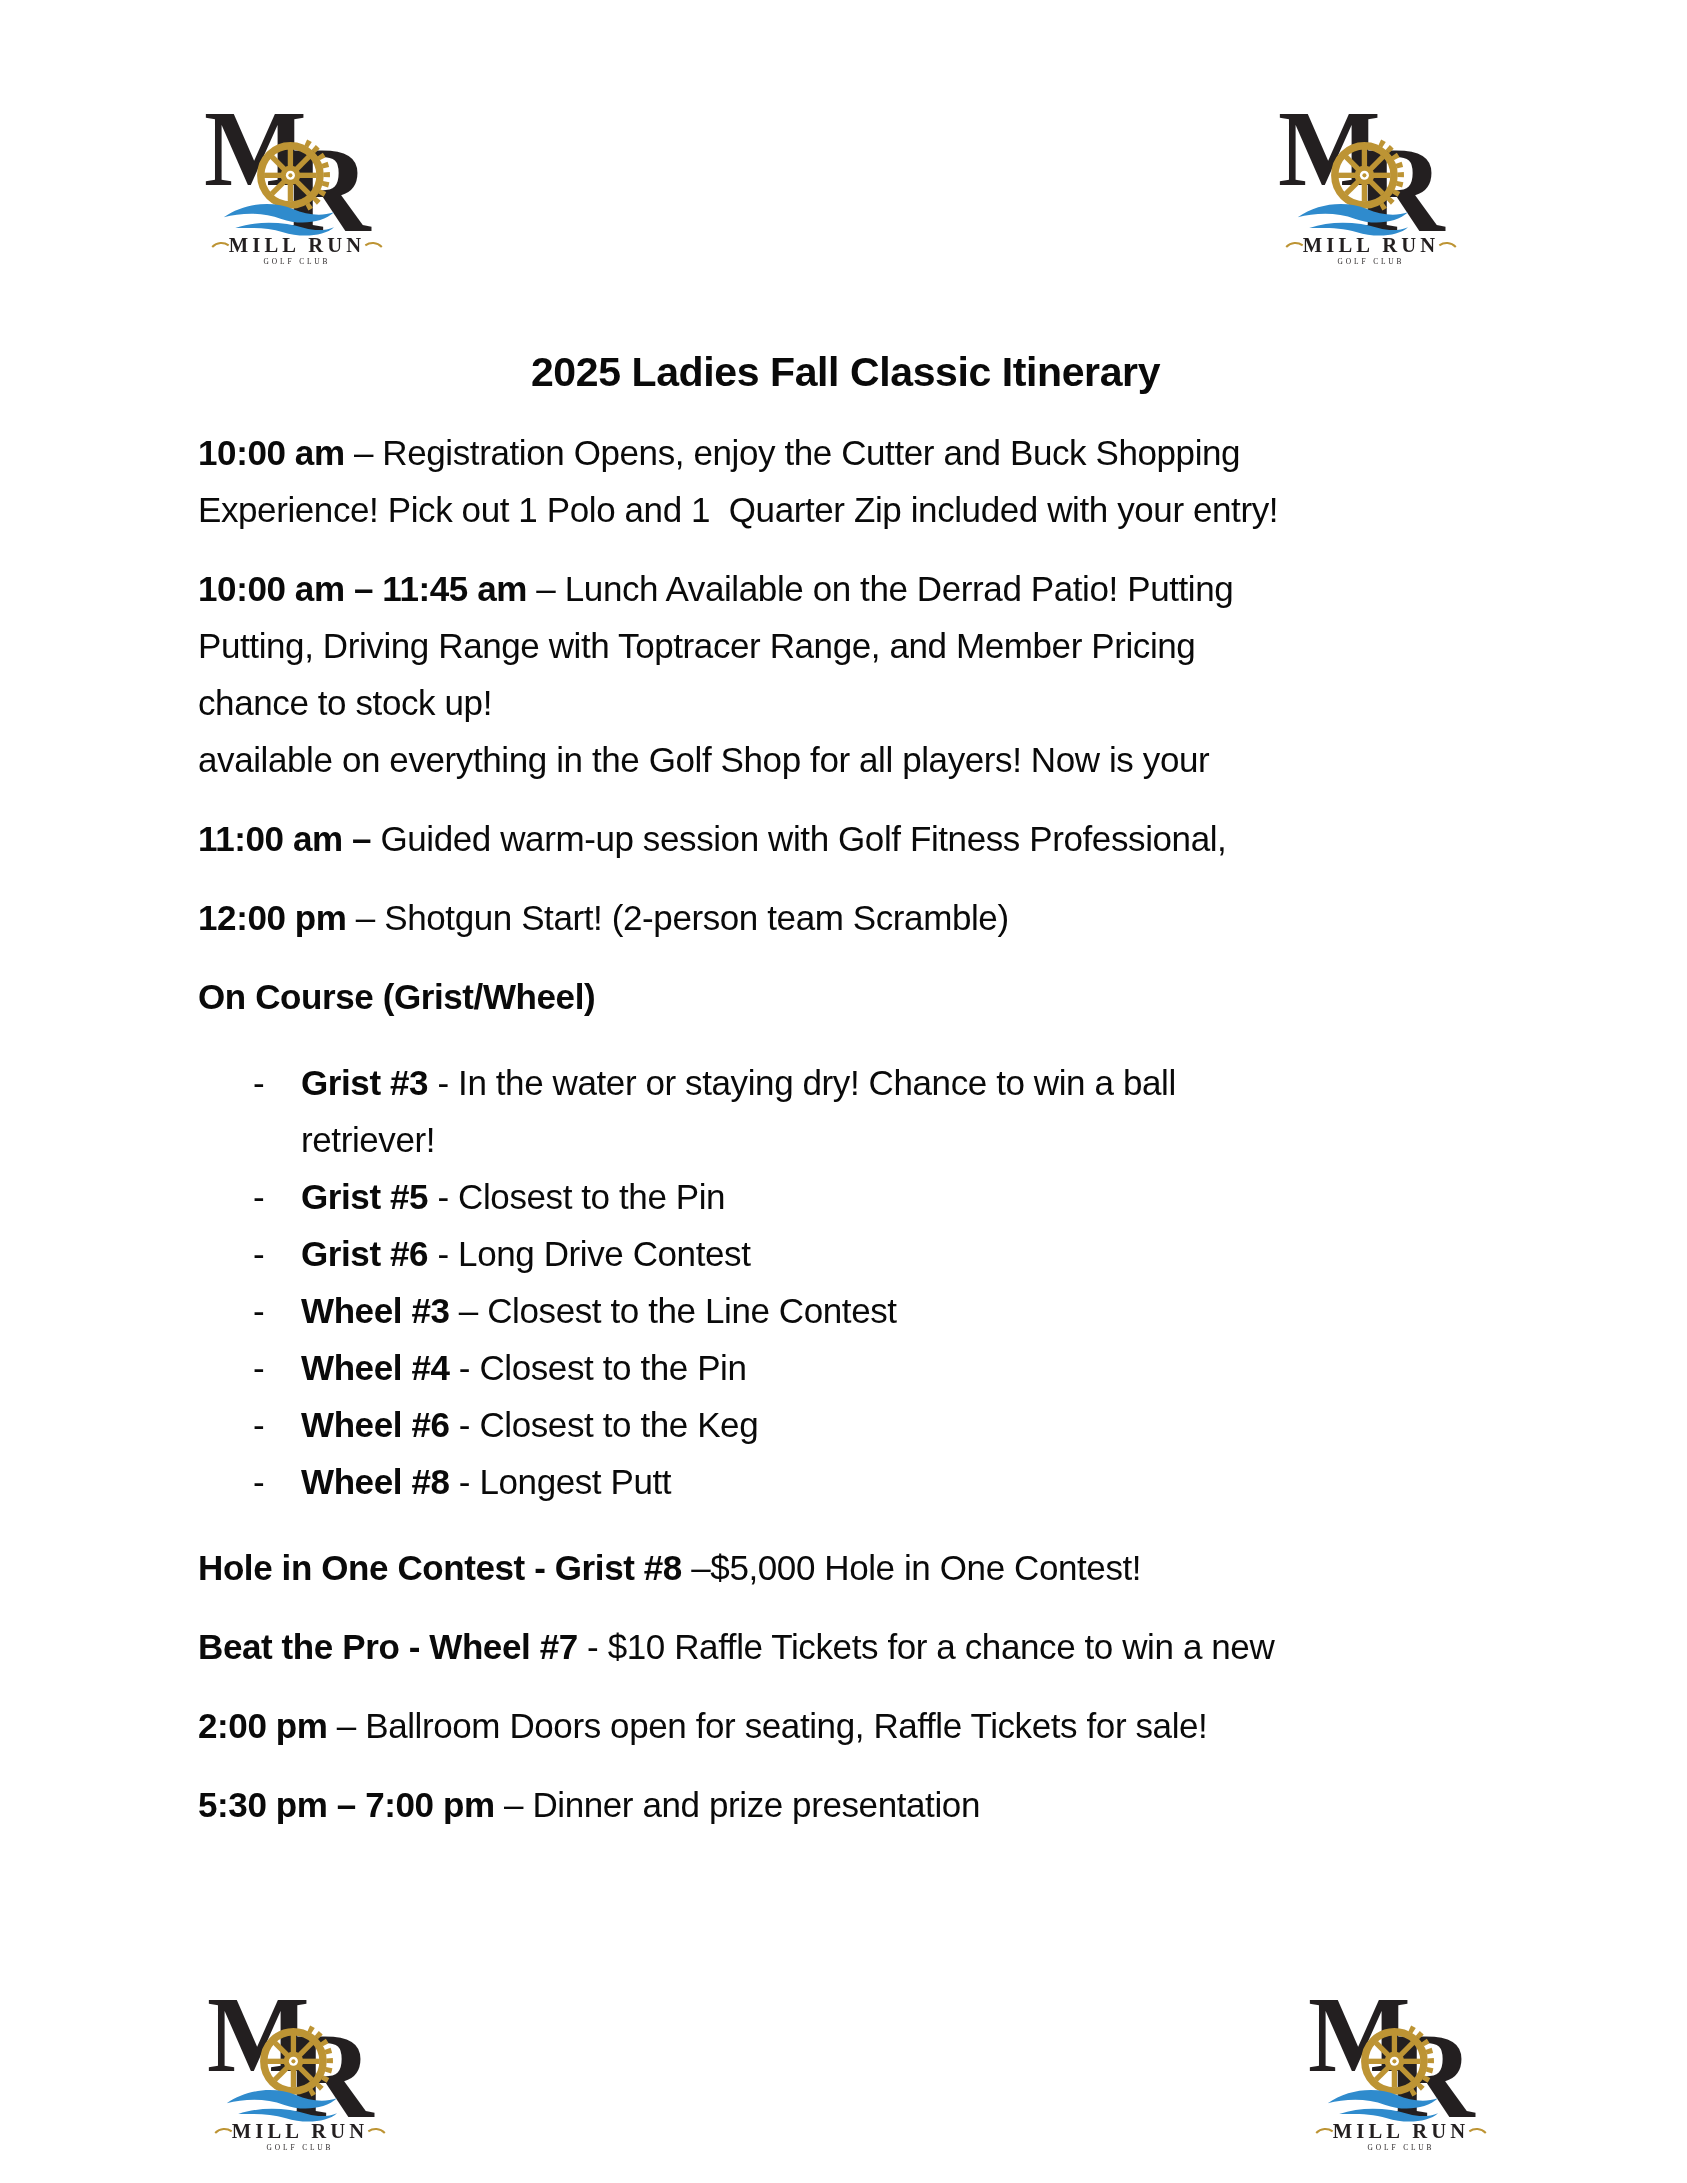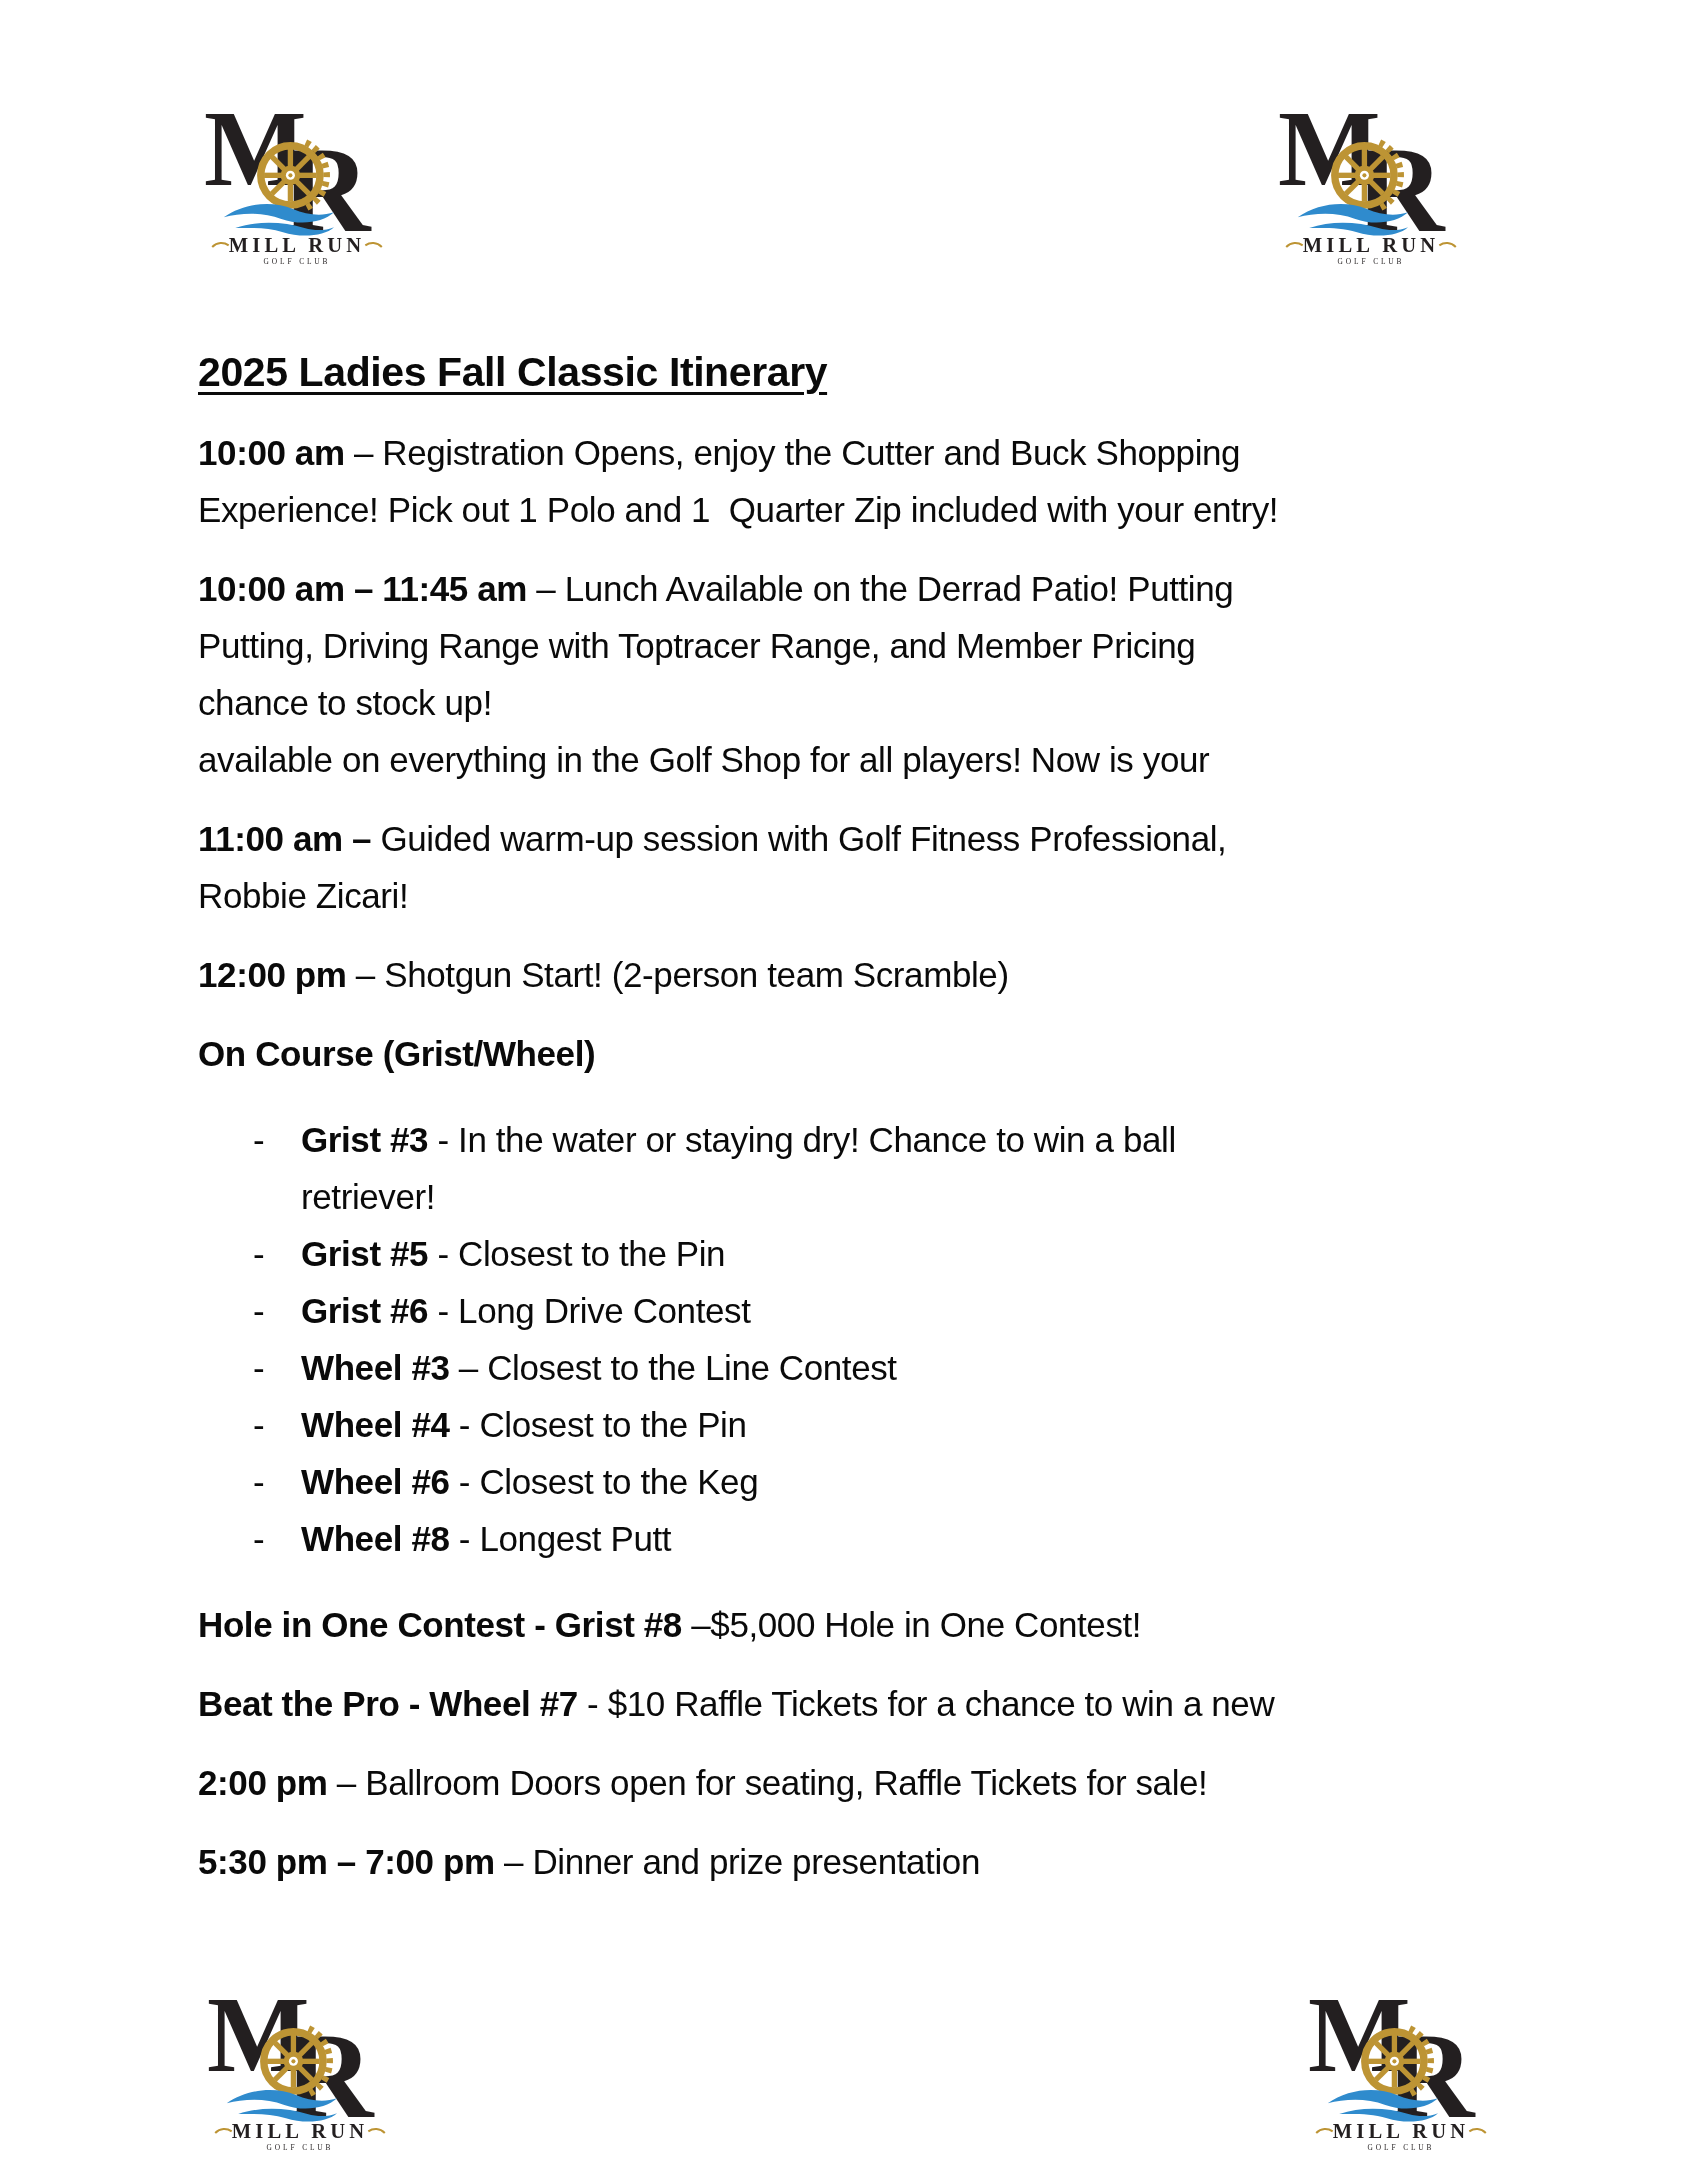--- a/index.html
+++ b/index.html
@@ -20,25 +20,24 @@
   .logo svg{width:100%;height:100%;display:block;}
   .logo text{font-family:"Liberation Serif", serif;}
   
   .content{
     position:absolute;
     left:198px;top:344px;width:1295px;
     font-size:35px;
     letter-spacing:-0.4px;
   }
   .doc-title{
-    text-align:left;
+    text-align:center;
     font-size:41px;
     font-weight:700;
     line-height:57px;
-    text-decoration:underline;
     text-decoration-thickness:2.5px;
     text-underline-offset:5.9px;
     margin:0 0 23px 0;
   }
   .para{margin:0 0 22px 0;}
   .para.tight{margin-bottom:29px;}
   .line{display:block;line-height:57px;white-space:pre;}
   strong{font-weight:700;}
   .bullets{margin:0 0 29px 0;}
   .bullet{position:relative;padding-left:103px;}
@@ -127,21 +126,20 @@
 
     <p class="para">
       <span class="line"><strong>10:00 am – 11:45 am</strong><span> – Lunch Available on the Derrad Patio! Putting</span></span>
       <span class="line">Putting, Driving Range with Toptracer Range, and Member Pricing</span>
       <span class="line">chance to stock up!</span>
       <span class="line">available on everything in the Golf Shop for all players! Now is your</span>
     </p>
 
     <p class="para">
       <span class="line"><strong>11:00 am –</strong><span> Guided warm-up session with Golf Fitness Professional,</span></span>
-      <span class="line">Robbie Zicari!</span>
     </p>
 
     <p class="para">
       <span class="line"><strong>12:00 pm</strong><span> – Shotgun Start! (2-person team Scramble)</span></span>
     </p>
 
     <p class="para tight">
       <span class="line"><strong>On Course (Grist/Wheel)</strong></span>
     </p>
 

